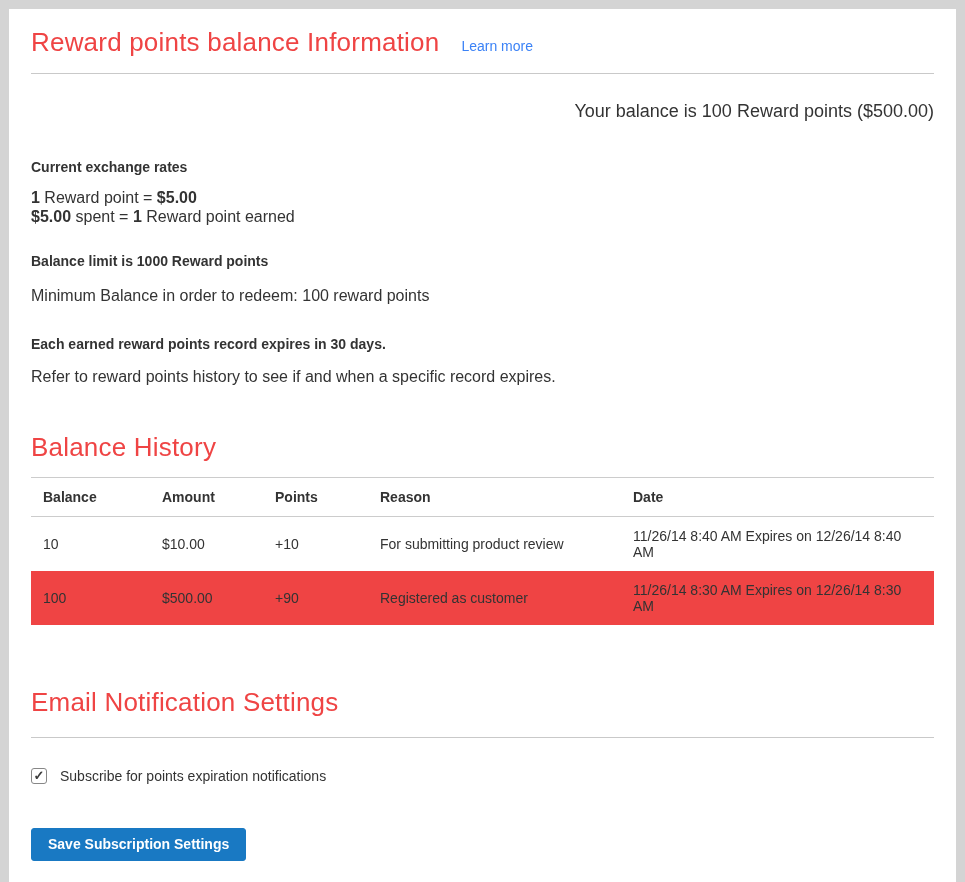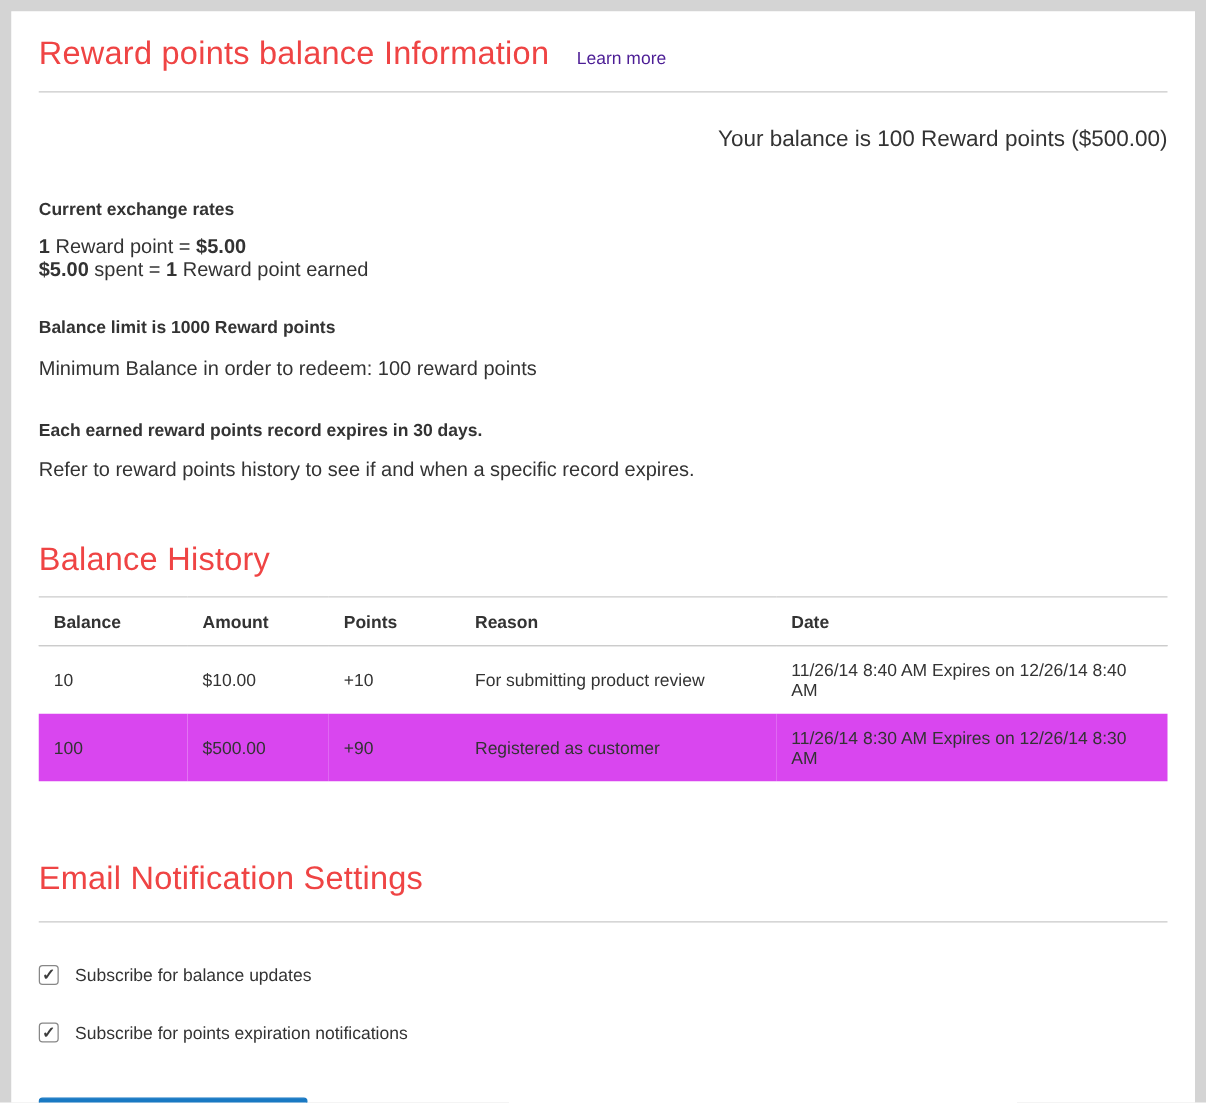--- a/index.html
+++ b/index.html
@@ -28,21 +28,21 @@
   h1, h2 {
     margin: 0;
     font-size: 26px;
     font-weight: 400;
     line-height: 31px;
     color: #ef4444;
     letter-spacing: 0.2px;
   }
   a.learn-more {
     font-size: 14px;
-    color: #4c1d95;
+    color: #3b82f6;
     text-decoration: none;
     cursor: pointer;
   }
   
   .balance-summary {
     margin-top: 26px;
     font-size: 18px;
     line-height: 22px;
     text-align: right;
   }
@@ -68,21 +68,21 @@
     text-align: left;
     font-weight: bold;
     padding: 11px 12px;
     border-top: 1px solid #ccc;
     border-bottom: 1px solid #ccc;
   }
   table.history tbody td {
     padding: 11px 12px;
     font-weight: normal;
   }
-  table.history tbody tr.striped { background: #d946ef; }
+  table.history tbody tr.striped { background: #ef4444; }
   .col-balance { width: 119px; }
   .col-amount  { width: 113px; }
   .col-points  { width: 105px; }
   .col-reason  { width: 253px; }
   
   .notif-header {
     margin-top: 62px;
     padding-bottom: 19px;
     border-bottom: 1px solid #c9c9c9;
   }
@@ -185,24 +185,20 @@
         <td>Registered as customer</td>
         <td>11/26/14 8:30 AM Expires on 12/26/14 8:30 AM</td>
       </tr>
     </tbody>
   </table>
 
   <div class="section-header notif-header">
     <h2>Email Notification Settings</h2>
   </div>
 
-  <div class="checkbox-row cb1">
-    <input type="checkbox" id="cb-balance" checked="true" style="">
-    <label for="cb-balance">Subscribe for balance updates</label>
-  </div>
 
   <div class="checkbox-row cb2">
     <input type="checkbox" id="cb-expiration" checked="true" style="">
     <label for="cb-expiration">Subscribe for points expiration notifications</label>
   </div>
 
   <button class="save">Save Subscription Settings</button>
 
 </div>
 

